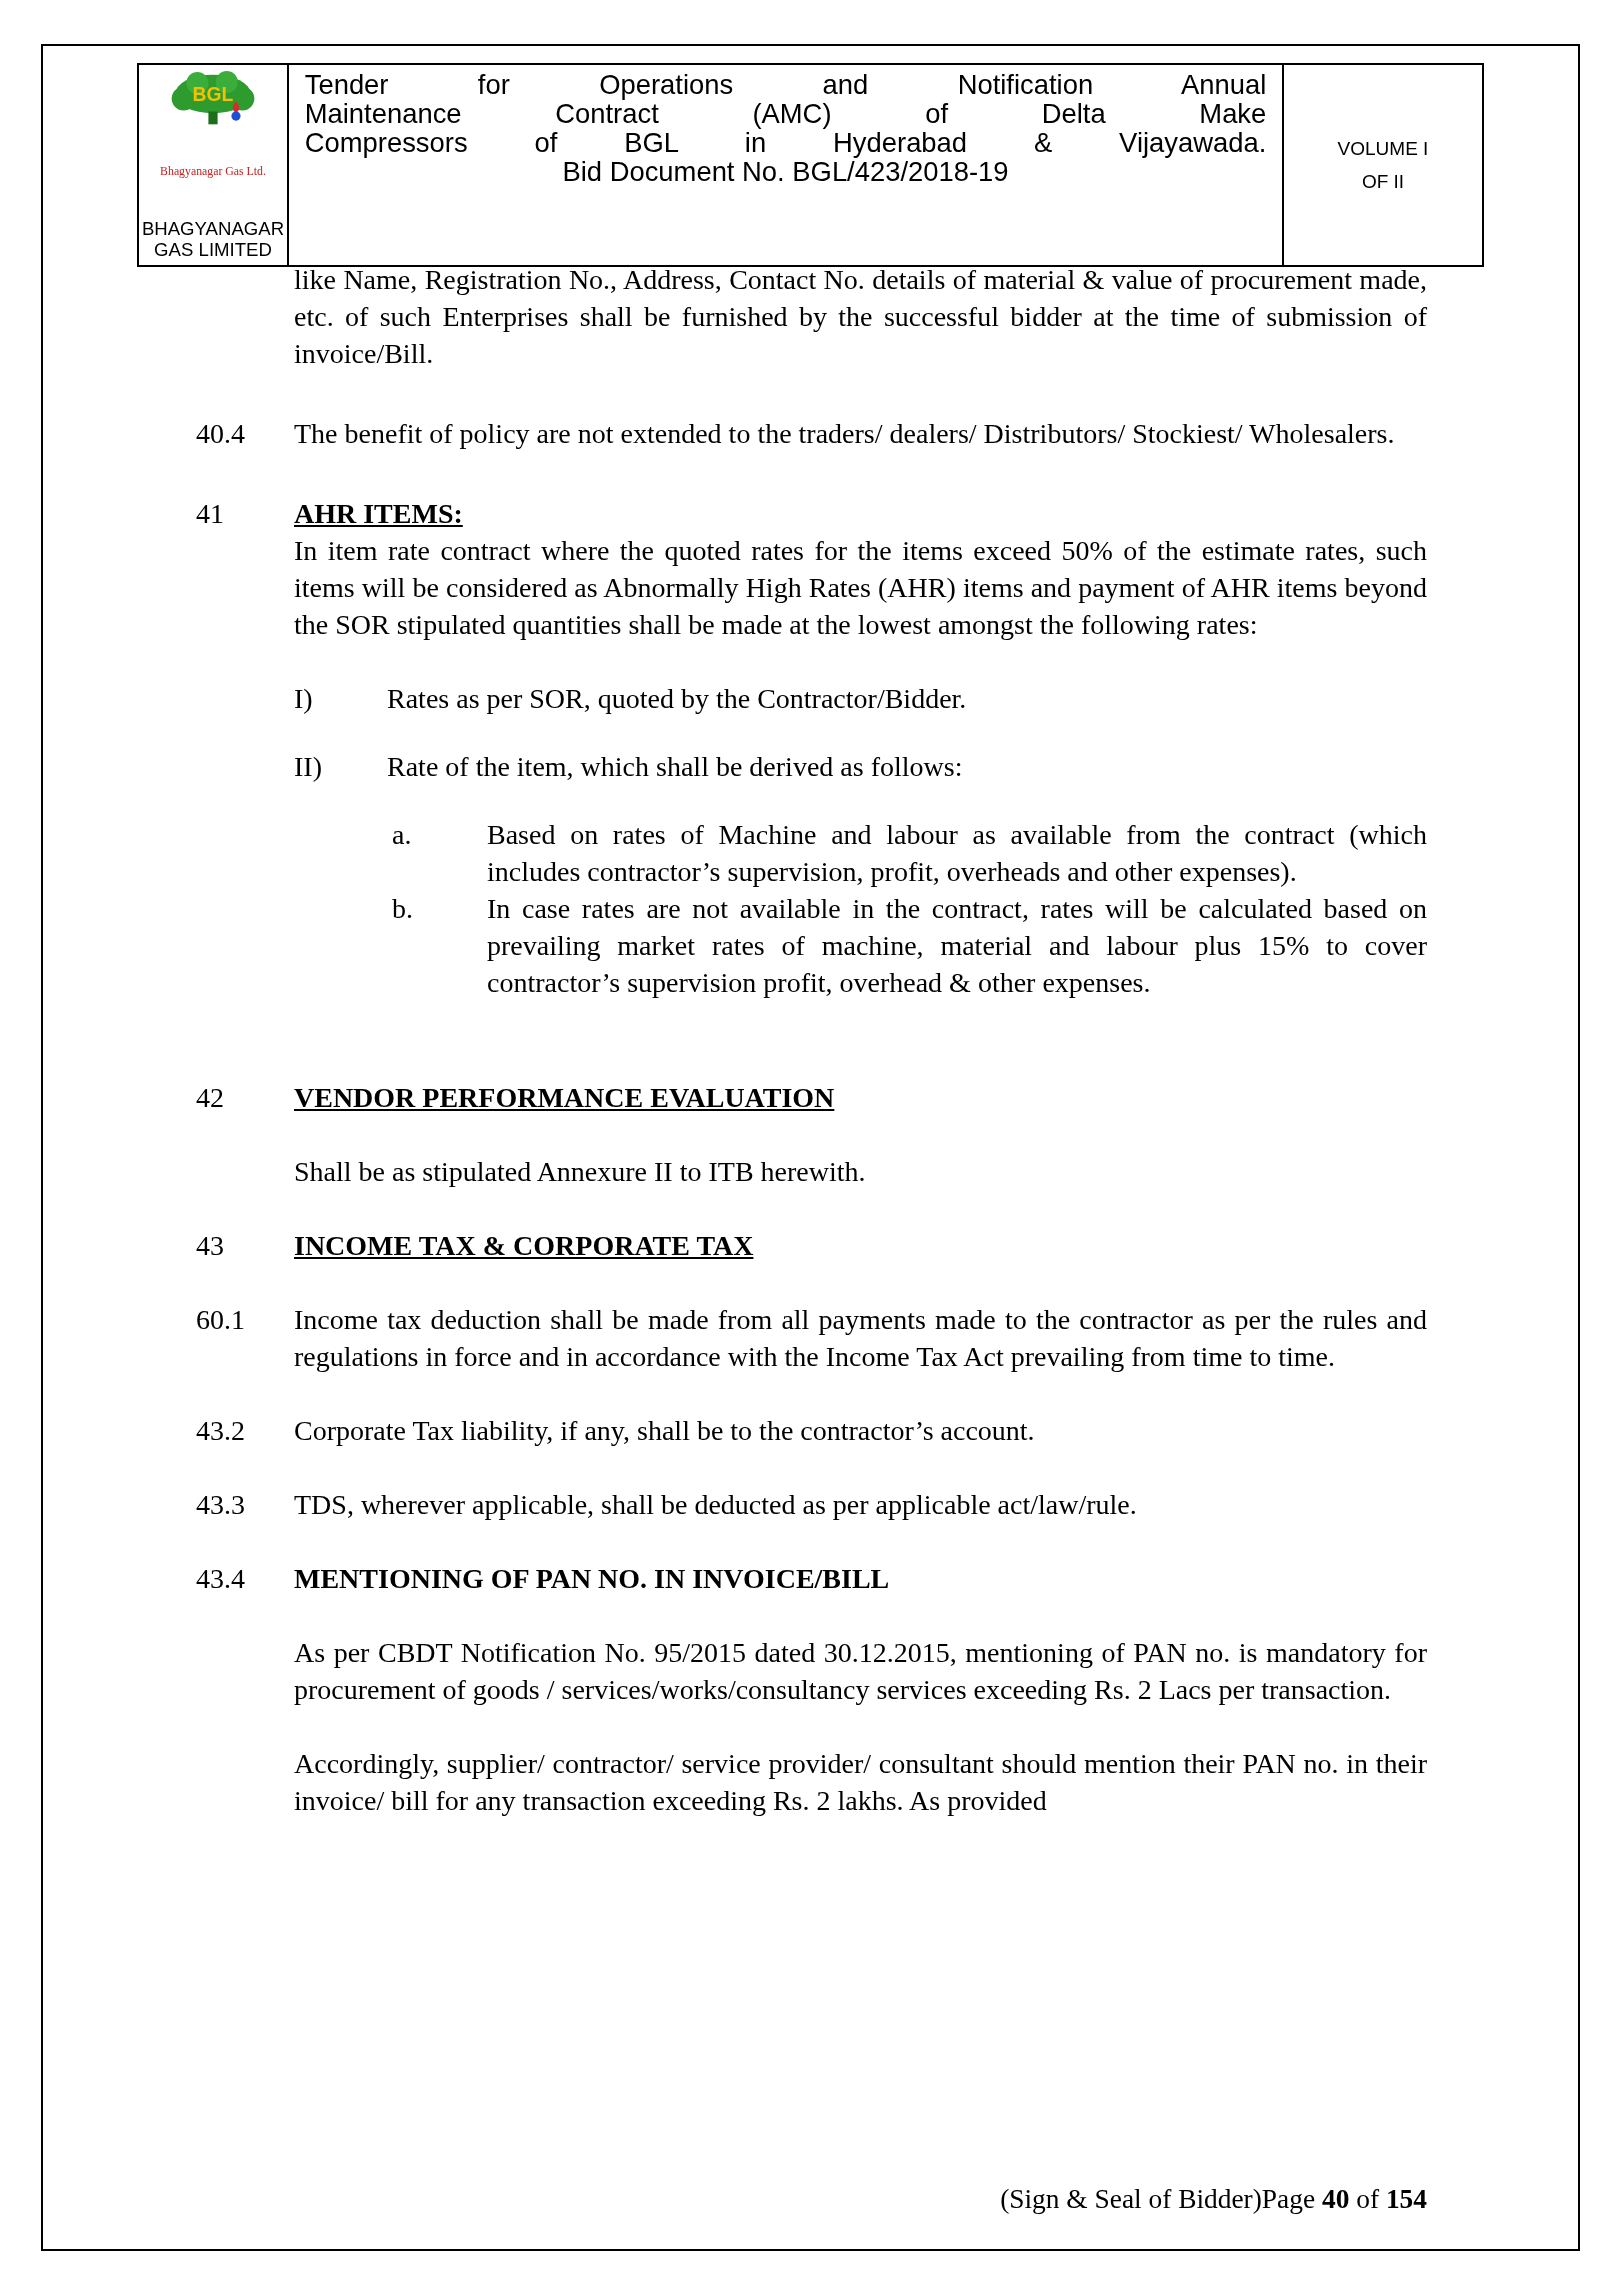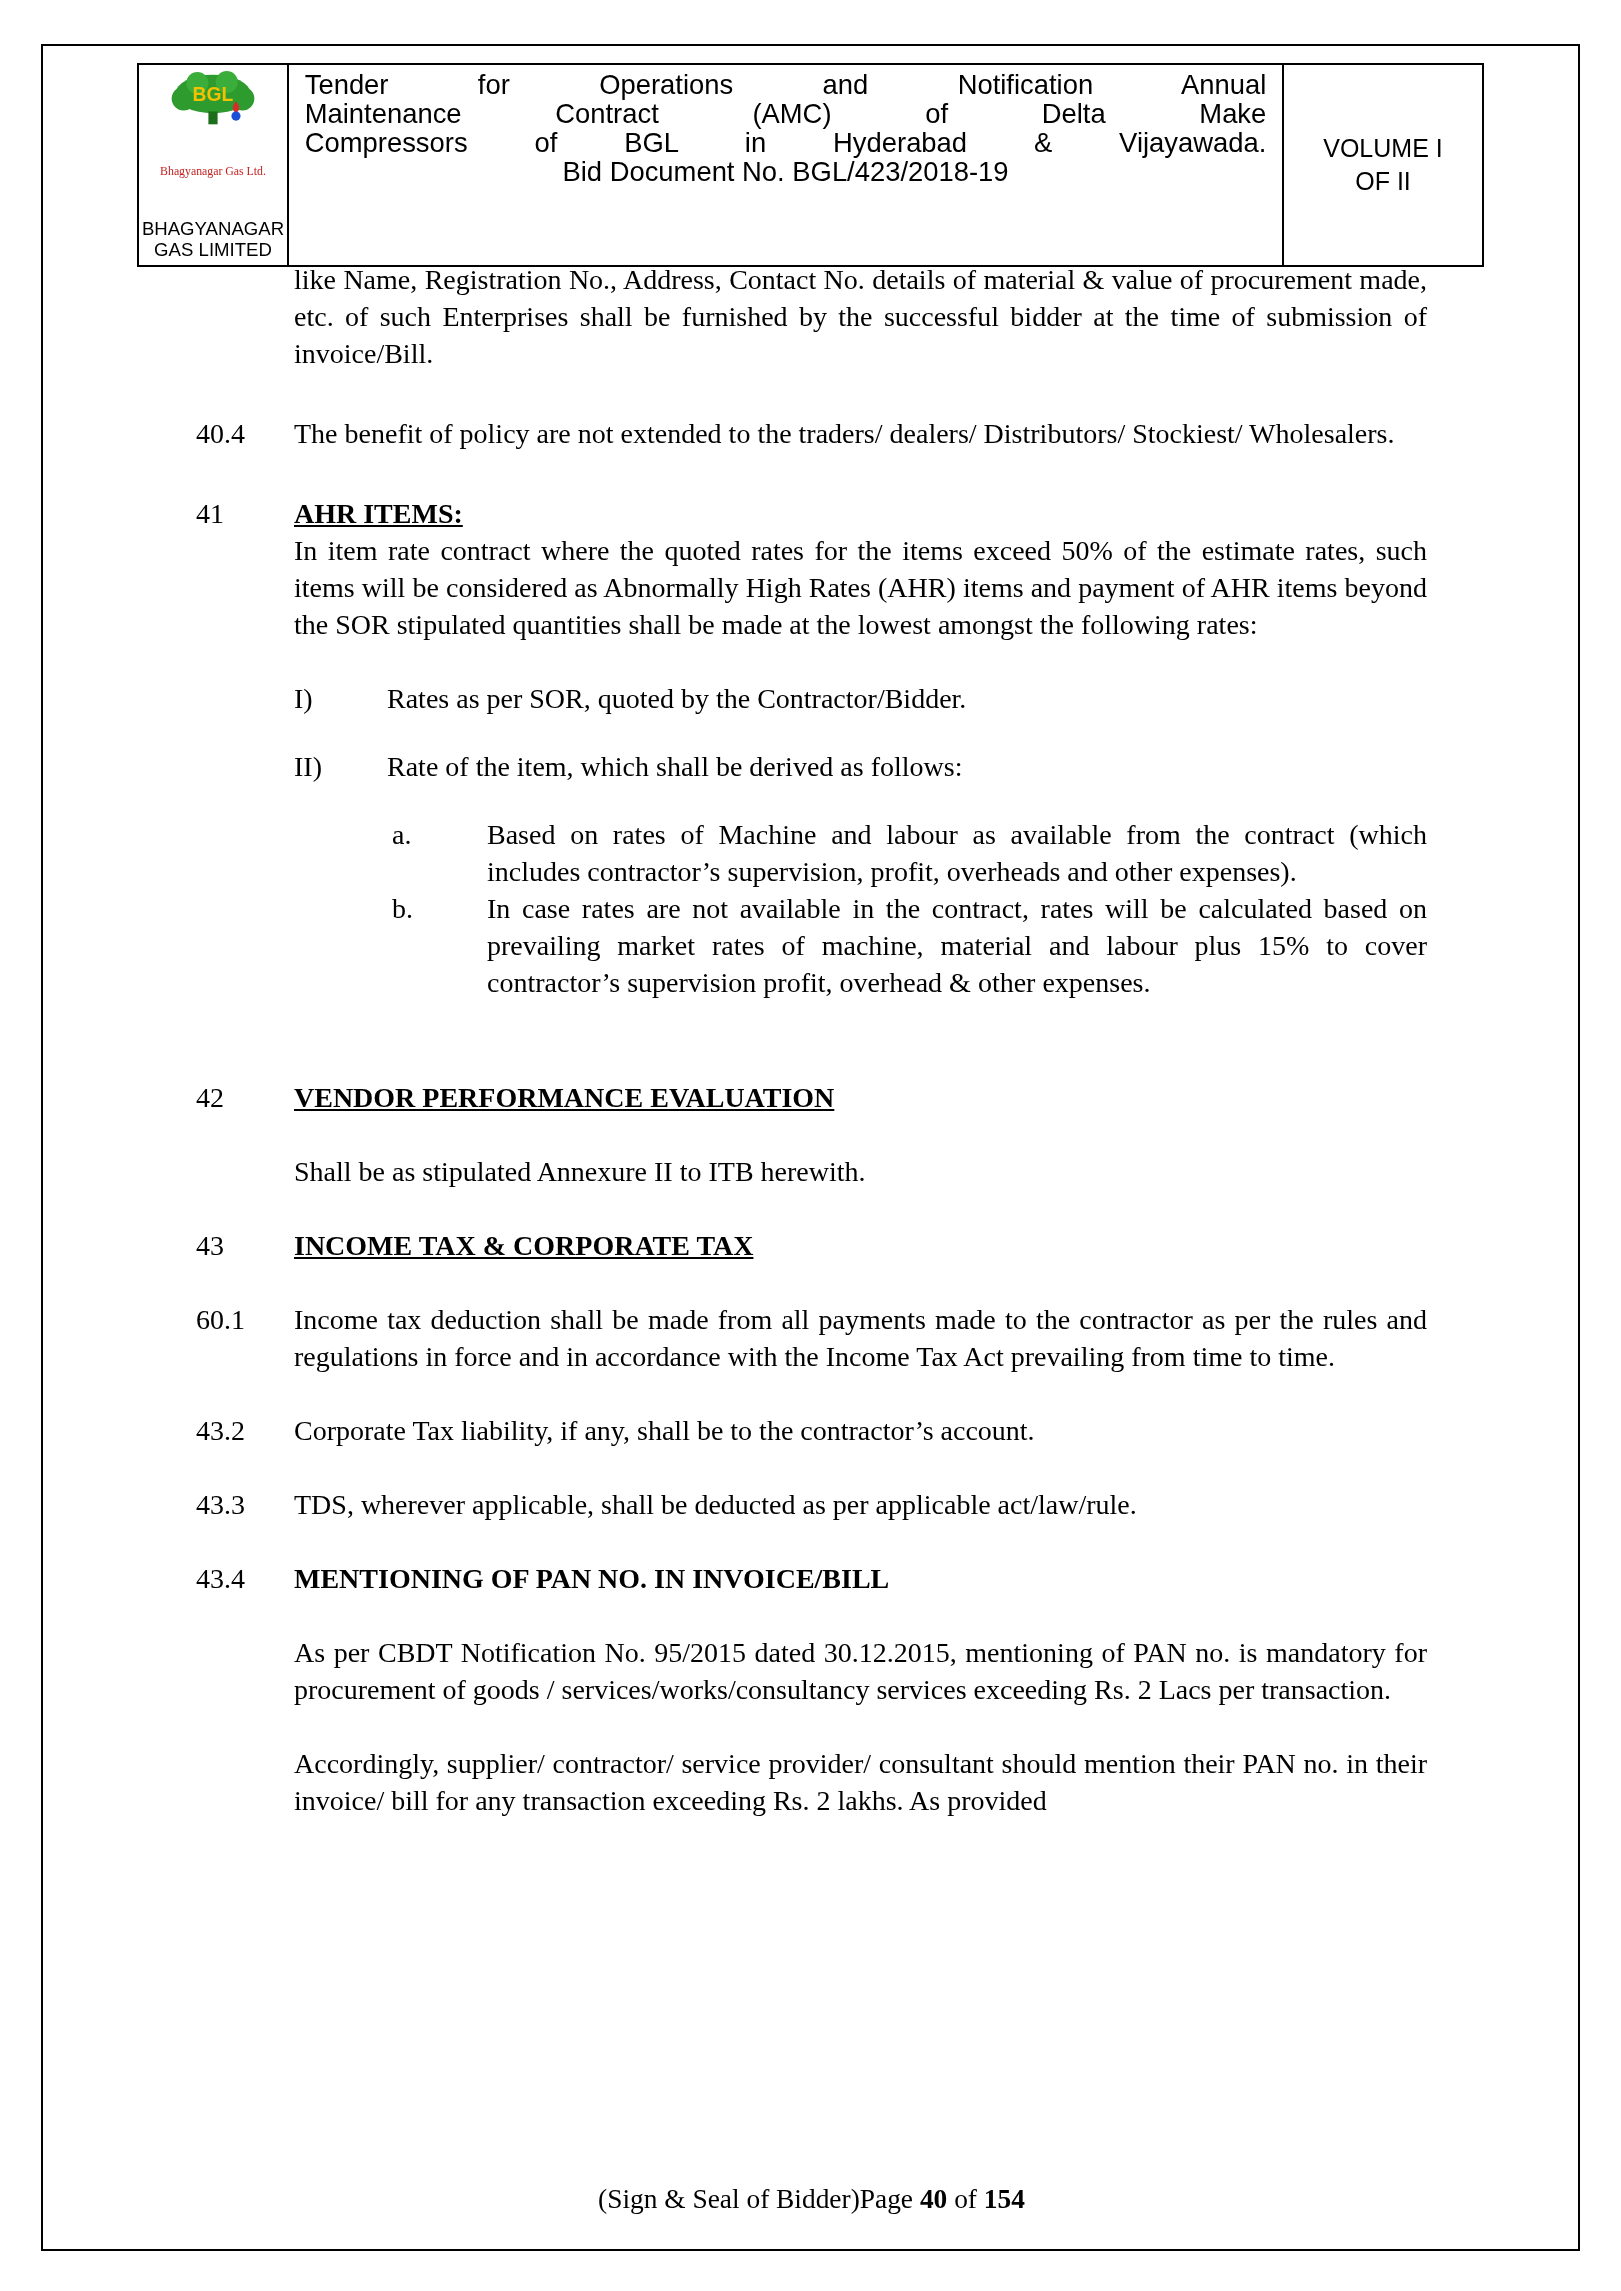--- a/index.html
+++ b/index.html
@@ -64,21 +64,21 @@
   }
   .bid-doc {
     font-size: 27.4px; line-height: 29px;
     text-align: center;
   }
   .volume-cell {
     flex: 0 0 198px;
     display: flex; flex-direction: column;
     align-items: center; justify-content: center;
     font-family: "Liberation Sans", sans-serif;
-    font-size: 25px; line-height: 33px;
+    font-size: 19px; line-height: 33px;
   }
 
   
   .content {
     position: absolute;
     left: 196px; top: 261px;
     width: 1231px;
     font-size: 28px;
     line-height: 37px;
   }
@@ -104,21 +104,21 @@
   .gap-lg { margin-bottom: 43px; }
   .gap-md { margin-bottom: 37px; }
   .gap-sm { margin-bottom: 31px; }
   .gap-xl { margin-bottom: 78px; }
 
   
   .footer {
     position: absolute;
     left: 196px; top: 2182px;
     width: 1231px;
-    display: flex; justify-content: center;
+    display: flex; justify-content: flex-end;
     font-size: 27.4px; line-height: 35px;
   }
   .footer b { font-weight: bold; }
 </style>
 </head>
 <body>
 
 <div class="page">
   <div class="page-border"></div>
 

